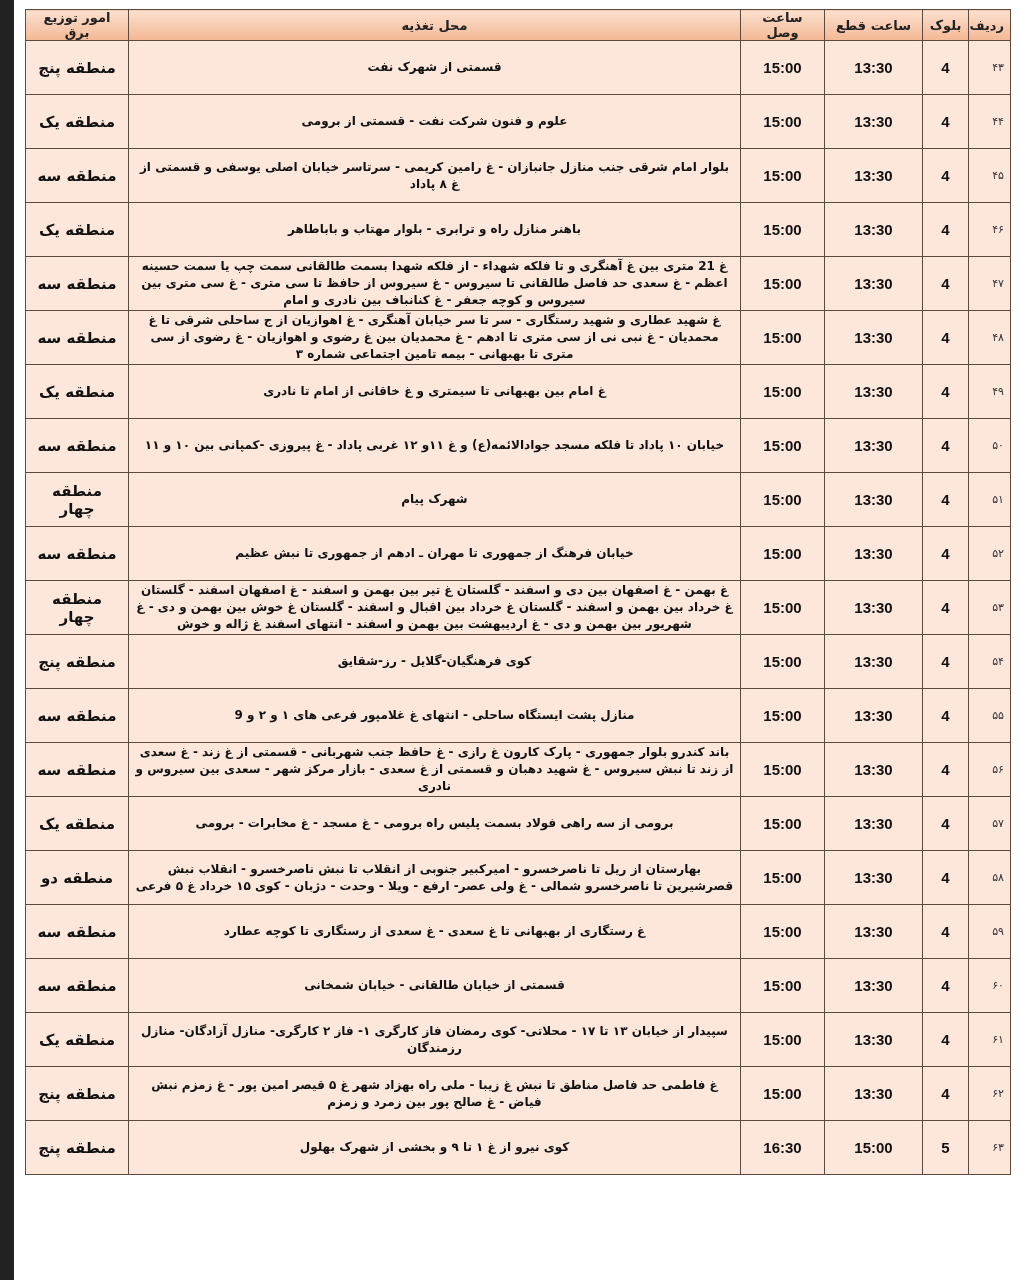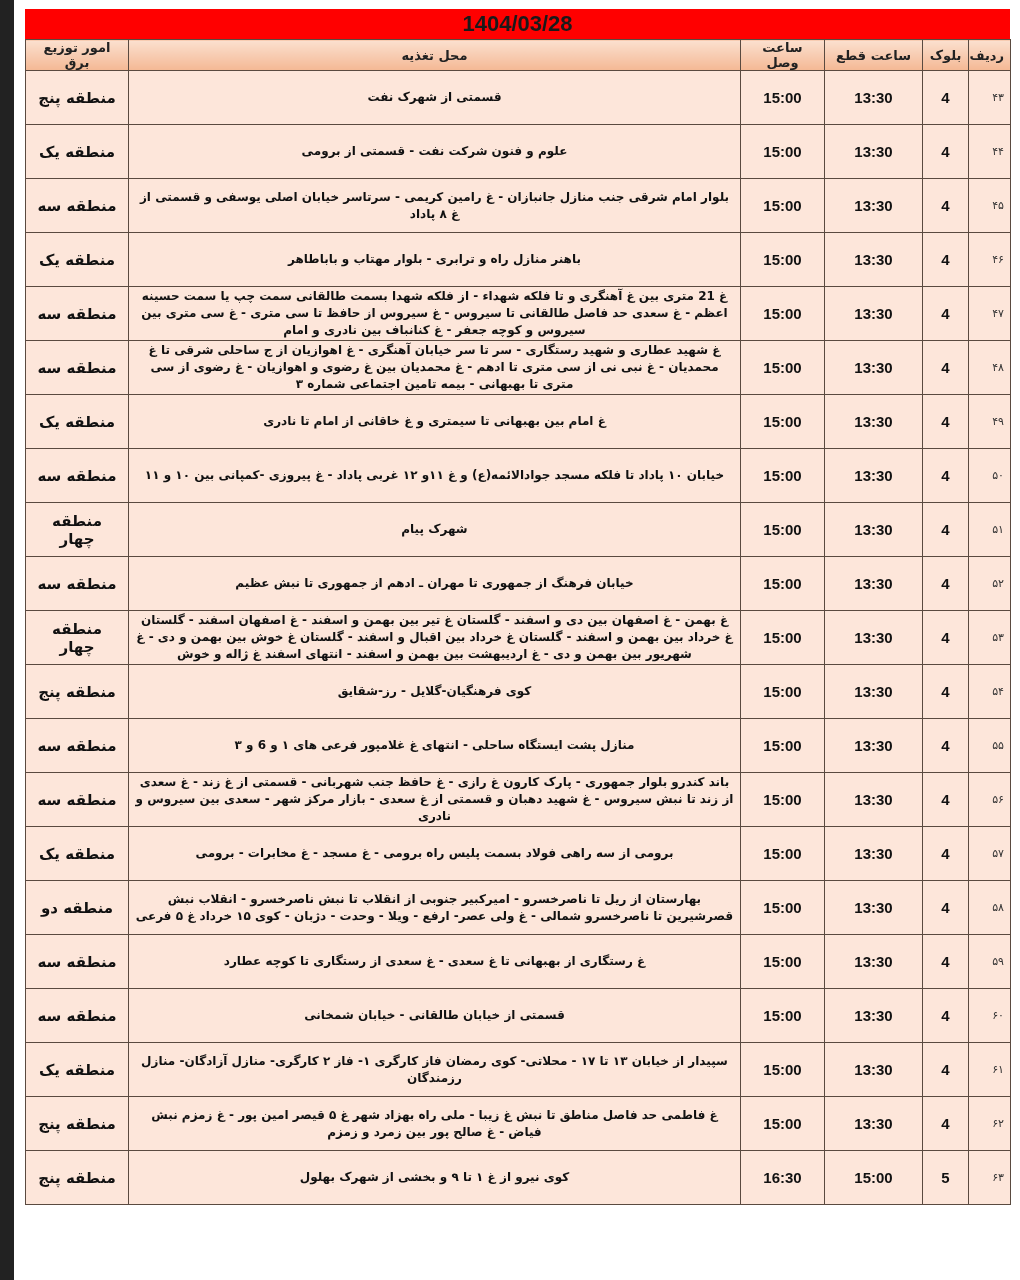--- a/index.html
+++ b/index.html
@@ -34,21 +34,20 @@
   td.loc { font-size:12px; font-weight:bold; line-height:17px; }
   td.dist { font-size:15px; font-weight:bold; }
 </style>
 </head>
 <body>
 
 <div class="left-strip"></div>
 <div class="page"></div>
 
 <div class="sheet">
-  <div class="date-band">1404/03/28</div>
   <table>
     <colgroup>
       <col style="width:42px">
         <col style="width:46px">
         <col style="width:98px">
         <col style="width:84px">
         <col style="width:612px">
         <col style="width:103px">
     </colgroup>
     <thead>
@@ -156,21 +155,21 @@
           <td class="num">13:30</td>
           <td class="num">15:00</td>
           <td class="loc">کوی فرهنگیان-گلایل - رز-شقایق</td>
           <td class="dist">منطقه پنج</td>
         </tr>
         <tr>
           <td class="idx">۵۵</td>
           <td class="num">4</td>
           <td class="num">13:30</td>
           <td class="num">15:00</td>
-          <td class="loc">منازل پشت ایستگاه ساحلی - انتهای غ غلامپور فرعی های ۱ و 6 و ۳</td>
+          <td class="loc">منازل پشت ایستگاه ساحلی - انتهای غ غلامپور فرعی های ۱ و ۲ و 9</td>
           <td class="dist">منطقه سه</td>
         </tr>
         <tr>
           <td class="idx">۵۶</td>
           <td class="num">4</td>
           <td class="num">13:30</td>
           <td class="num">15:00</td>
           <td class="loc">باند کندرو بلوار جمهوری - پارک کارون غ رازی - غ حافظ جنب شهربانی - قسمتی از غ زند - غ سعدی از زند تا نبش سیروس - غ شهید دهبان و قسمتی از غ سعدی - بازار مرکز شهر - سعدی بین سیروس و نادری</td>
           <td class="dist">منطقه سه</td>
         </tr>

